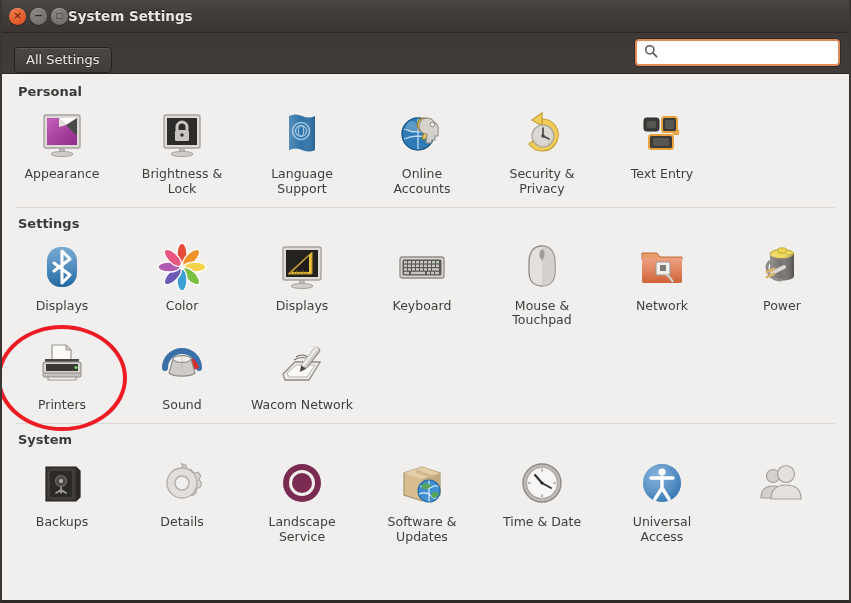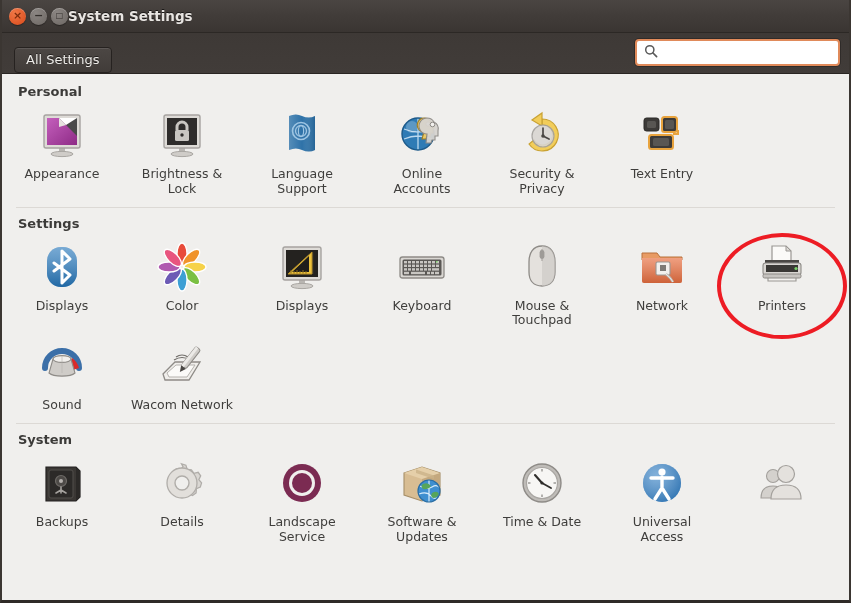--- a/index.html
+++ b/index.html
@@ -382,20 +382,41 @@
                   </defs>
   <rect x="20" y="21" width="14" height="13" rx="1.5" fill="#f2f0ed" stroke="#9a9793" stroke-width="1.1"></rect>
   <rect x="24" y="24" width="6" height="6" fill="#7d7a76"></rect>
   <path d="M30 33 q5 4 7 8" stroke="#bdbab6" stroke-width="2.4" fill="none"></path>
   <path d="M30 33 q5 4 7 8" stroke="#eceae7" stroke-width="1" fill="none"></path>
 </svg>
               </div>
               <div class="label">Network</div>
             </div>
             <div class="cell">
+              <div class="icon">
+                <svg width="52" height="52" viewBox="0 0 52 52">
+  <ellipse cx="26" cy="13" rx="12" ry="4.5" fill="#efd85a" stroke="#b9a42c" stroke-width="1"></ellipse>
+  <rect x="22" y="7" width="8" height="5" rx="1.5" fill="#efd85a" stroke="#b9a42c" stroke-width="1"></rect>
+  <path d="M14 13 v22 a12 4.5 0 0 0 24 0 V13 a12 4.5 0 0 1 -24 0 z" fill="#6e6b67"></path>
+  <path d="M14 13 v22 a12 4.5 0 0 0 24 0 V13" fill="url(#gPow)"></path>
+  <defs>
+                    <linearGradient id="gPow" x1="0" y1="0" x2="1" y2="0">
+    <stop offset="0" stop-color="#ffffff" stop-opacity=".25"></stop>
+    <stop offset=".45" stop-color="#ffffff" stop-opacity=".05"></stop>
+    <stop offset="1" stop-color="#2f2d2b" stop-opacity=".45"></stop>
+  </linearGradient>
+                  </defs>
+  <path d="M14 20 q-6 6 0 14 q4 5 12 5" stroke="#8e8b87" stroke-width="3" fill="none"></path>
+  <path d="M16 32 l12 -6" stroke="#d9d6d2" stroke-width="4" stroke-linecap="round"></path>
+  <path d="M11 36 l7 -3 M11 31 l7 -3" stroke="#d8b56a" stroke-width="2.6" stroke-linecap="round"></path>
+</svg>
+              </div>
+              <div class="label">Power</div>
+            </div>
+            <div class="cell">
               <div class="annot"></div>
               <div class="icon">
                 <svg width="52" height="52" viewBox="0 0 52 52">
   <path d="M16 5 h14 l5 5 v11 H16 Z" fill="#fbfaf8" stroke="#9a9793" stroke-width="1.2"></path>
   <path d="M30 5 l5 5 h-5 z" fill="#dddad6" stroke="#9a9793" stroke-width="1"></path>
   <rect x="9" y="19" width="34" height="15" rx="2" fill="#2f2d2b"></rect>
   <rect x="9" y="19" width="34" height="5" fill="#4a4744"></rect>
   <rect x="7" y="22" width="38" height="12" rx="2.5" fill="#d8d5d1" stroke="#8e8b87" stroke-width="1.1"></rect>
   <rect x="10" y="24" width="32" height="7" fill="#3a3835"></rect>
   <circle cx="40" cy="27.5" r="1.6" fill="#7bd46a"></circle>

